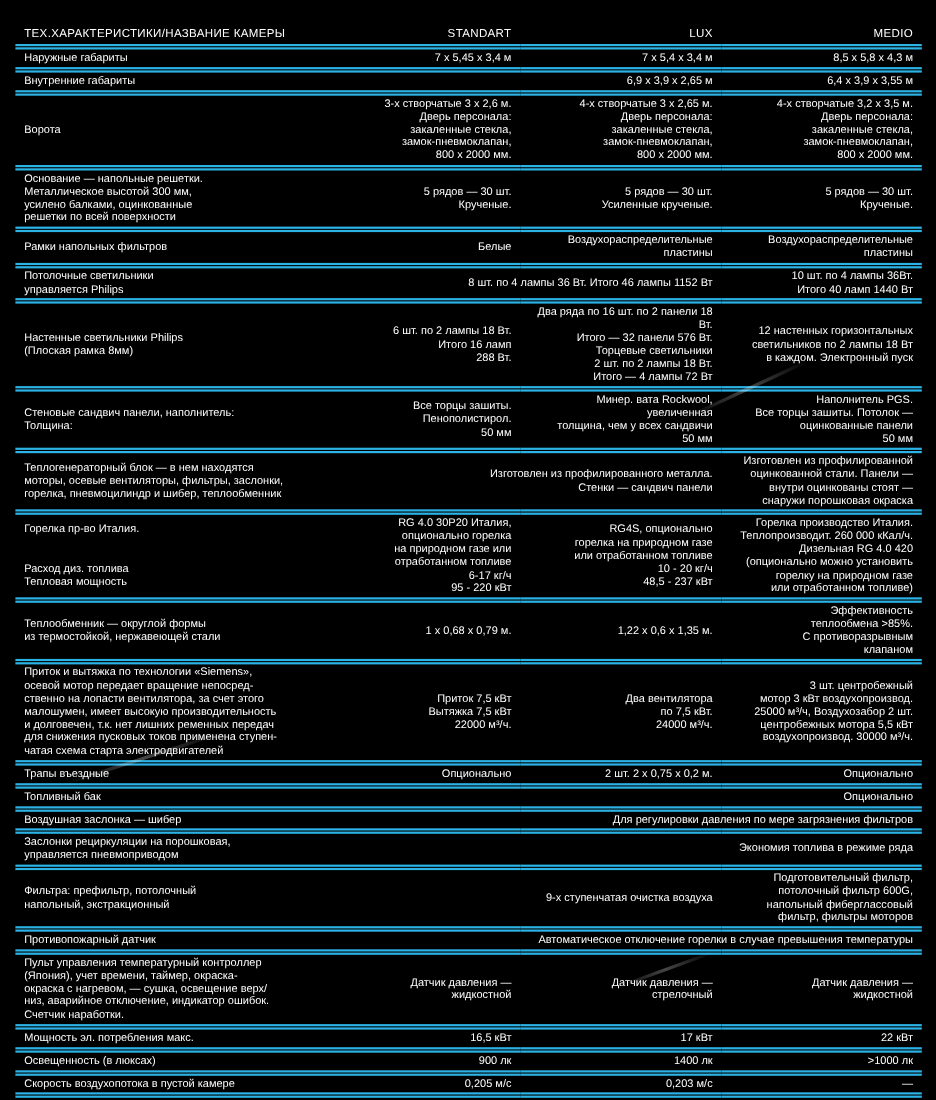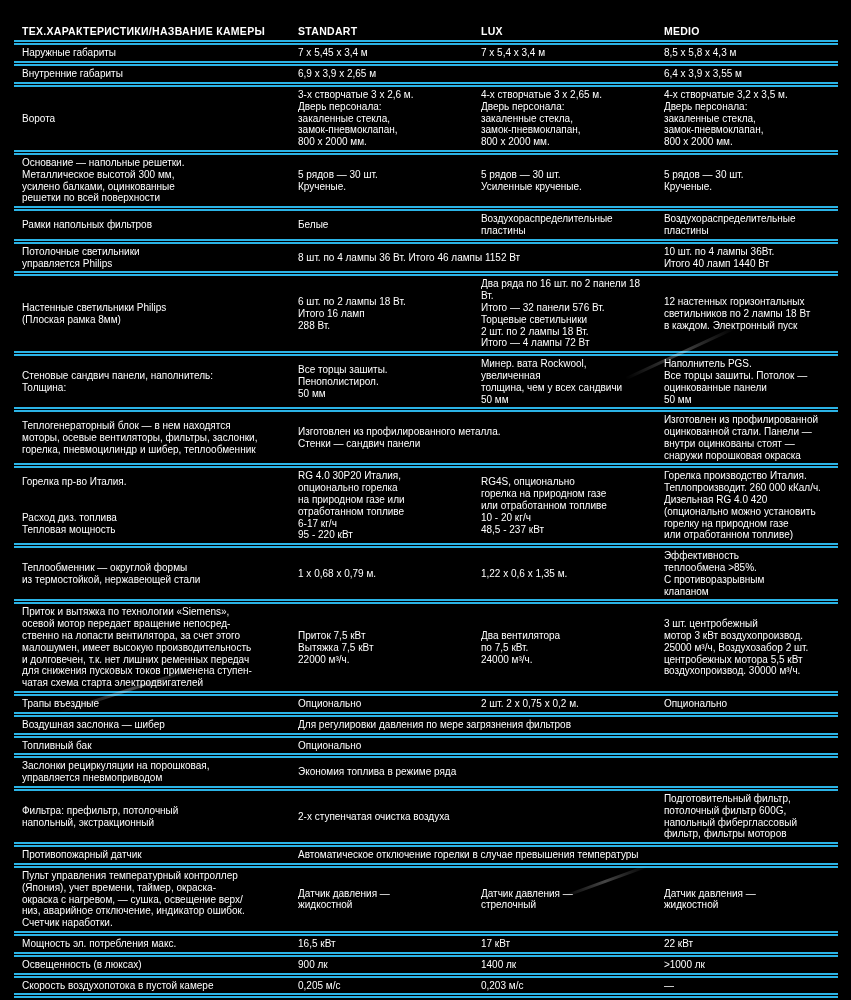--- a/index.html
+++ b/index.html
@@ -2,23 +2,23 @@
 <html lang="ru"><head>
 <meta charset="utf-8">
 <style>
   html,body{margin:0;padding:0;background:#000;}
   body{width:851px;height:1000px;overflow:hidden;position:relative;
        font-family:"Liberation Sans",sans-serif;}
   .wrap{padding:22px 13px 8px 14px;}
   table{width:100%;border-collapse:collapse;table-layout:fixed;color:#fff;
         font-size:10px;line-height:1.18;}
   th,td{border-bottom:5px double #2bb3e6;padding:2px 8px;vertical-align:middle;}
-  thead th{font-weight:bold;font-size:10.5px;letter-spacing:.3px;padding:3px 8px;}
+  thead th{font-weight:normal;font-size:10.5px;letter-spacing:.3px;padding:3px 8px;}
   th.lbl,td.lbl{text-align:left;white-space:pre-line;}
-  td.val,th.val{text-align:left;white-space:pre-line;}
+  td.val,th.val{text-align:right;white-space:pre-line;}
   
   .swoosh{position:absolute;pointer-events:none;background:linear-gradient(90deg,rgba(255,255,255,0),rgba(255,255,255,.55),rgba(255,255,255,0));
           height:3px;border-radius:3px;opacity:.5;}
   .swoosh.s1{width:150px;top:688px;left:55px;transform:rotate(-18deg);}
   .swoosh.s2{width:120px;top:352px;left:620px;transform:rotate(-25deg);}
   .swoosh.s3{width:90px;top:880px;left:560px;transform:rotate(-20deg);}
 </style>
 </head>
 <body>
 
@@ -189,36 +189,36 @@
 центробежных мотора 5,5 кВт
 воздухопроизвод. 30000 м³/ч.</td>
       </tr>
       <tr>
         <td class="lbl">Трапы въездные</td>
         <td class="val">Опционально</td>
         <td class="val">2 шт. 2 х 0,75 х 0,2 м.</td>
         <td class="val">Опционально</td>
       </tr>
       <tr>
+        <td class="lbl">Топливный бак</td>
+        <td class="val" colspan="3">Опционально</td>
+      </tr>
+      <tr>
         <td class="lbl">Воздушная заслонка — шибер</td>
         <td class="val" colspan="3">Для регулировки давления по мере загрязнения фильтров</td>
-      </tr>
-      <tr>
-        <td class="lbl">Топливный бак</td>
-        <td class="val" colspan="3">Опционально</td>
       </tr>
       <tr>
         <td class="lbl">Заслонки рециркуляции на порошковая,
 управляется пневмоприводом</td>
         <td class="val" colspan="3">Экономия топлива в режиме ряда</td>
       </tr>
       <tr>
         <td class="lbl">Фильтра: префильтр, потолочный
 напольный, экстракционный</td>
-        <td class="val" colspan="2">2-х ступенчатая очистка воздуха</td>
+        <td class="val" colspan="2">9-х ступенчатая очистка воздуха</td>
         <td class="val">Подготовительный фильтр,
 потолочный фильтр 600G,
 напольный фиберглассовый
 фильтр, фильтры моторов</td>
       </tr>
       <tr>
         <td class="lbl">Противопожарный датчик</td>
         <td class="val" colspan="3">Автоматическое отключение горелки в случае превышения температуры</td>
       </tr>
       <tr>

